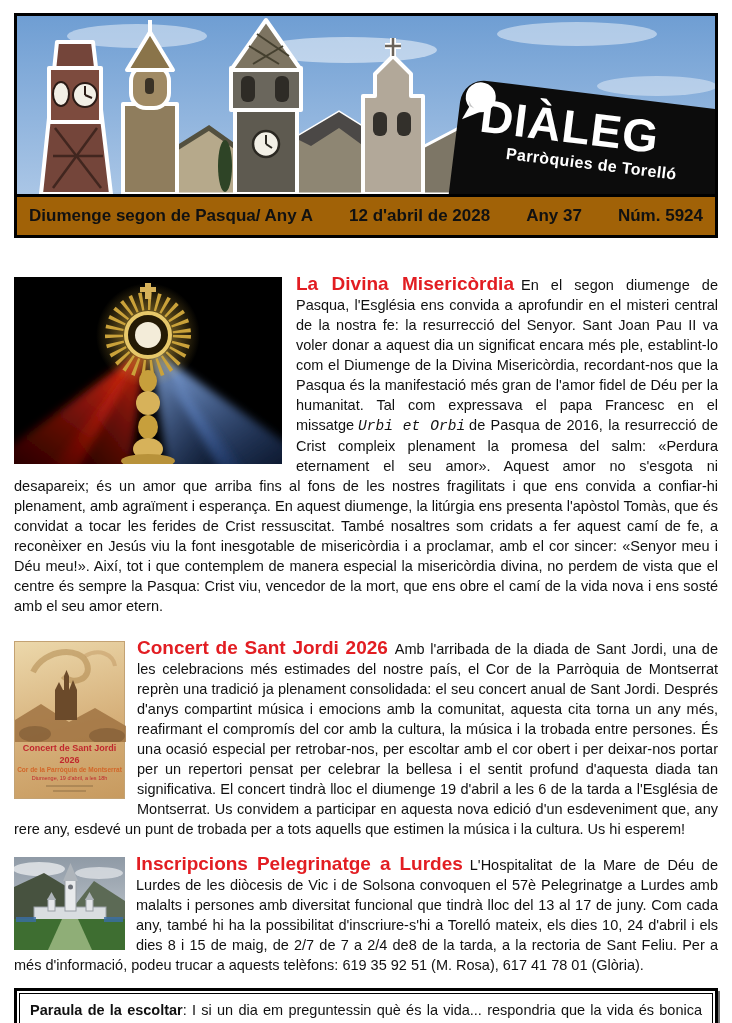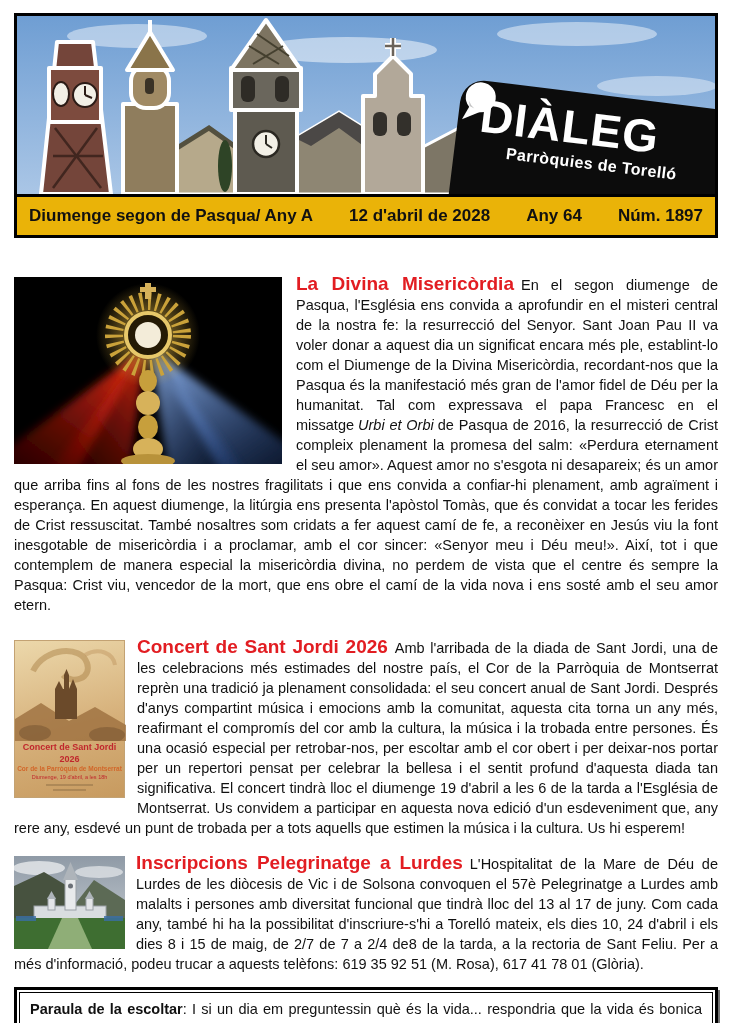--- a/index.html
+++ b/index.html
@@ -10,40 +10,40 @@
   .masthead{border:3px solid #000;}
   .photo{height:178px;position:relative;overflow:hidden;background:#7aa3d4;}
   .photo svg{position:absolute;inset:0;}
   .badge{position:absolute;top:62px;left:446px;width:330px;height:160px;background:#0c0c0c;
          border-radius:24px;transform:rotate(7deg);transform-origin:top left;
          box-sizing:border-box;padding:12px 0 0 22px;}
   .badge-row{display:flex;align-items:flex-start;}
   .logo-title{color:#fff;font-weight:bold;font-size:46px;line-height:1;letter-spacing:1px;}
   .logo-sub{color:#fff;font-weight:bold;font-size:16px;margin:3px 0 0 30px;letter-spacing:.4px;}
   .infobar{border-top:3px solid #000;height:38px;display:flex;align-items:center;
-           justify-content:space-between;padding:0 12px;font-weight:bold;font-size:17px;background:#eab308;}
+           justify-content:space-between;padding:0 12px;font-weight:bold;font-size:17px;background:#a16207;}
 
   
   .article{margin-top:36px;font-size:14.5px;line-height:20px;text-align:justify;}
   .article::after{content:"";display:block;clear:both;}
   .title{color:#e21d22;font-weight:bold;font-size:19px;margin-right:7px;margin-top:14px;}
   .art-img{float:left;}
   .monstrance{width:268px;height:187px;margin:3px 14px 2px 0;}
   .poster{width:111px;height:158px;margin:3px 12px 2px 0;position:relative;
           background:linear-gradient(165deg,#ecd8ab,#d6b07a 55%,#c79a5f);border:1px solid #c3a273;box-sizing:border-box;}
   .poster svg{position:absolute;top:0;left:0;}
   .poster-text{position:absolute;left:0;right:0;bottom:6px;text-align:center;line-height:1.35;}
   .poster-l1{color:#c0272d;font-weight:bold;font-size:9px;}
   .poster-l2{color:#d2672a;font-size:6.5px;font-weight:bold;}
   .poster-l3{color:#c0272d;font-size:5.5px;}
   .poster-bar{height:2px;width:44%;margin:3px auto 0;background:#8a6a43;opacity:.45;}
   .lourdes{width:111px;height:93px;margin:3px 11px 2px 0;}
   .art-concert{margin-top:22px;}
   .art-lurdes{margin-top:15px;}
-  i{margin:0 4px 0 4px;}
+  i{margin:0 4px 0 4px;font-family:Liberation Mono, monospace;}
 
   
   .wow-outer{margin-top:13px;border:3px solid #000;padding:2px;box-shadow:2px 3px 0 rgba(0,0,0,.55);}
   .wow-inner{border:1px solid #000;padding:6px 10px 8px;font-size:14.5px;line-height:20px;text-align:justify;}
   .wow-label{font-weight:bold;}
 </style>
 </head>
 <body>
 
 <div class="page">
@@ -124,22 +124,22 @@
           </svg>
           <span class="logo-title">DIÀLEG</span>
         </div>
         <div class="logo-sub">Parròquies de Torelló</div>
       </div>
     </div>
 
     <div class="infobar">
       <span>Diumenge segon de Pasqua/ Any A</span>
       <span>12 d'abril de 2028</span>
-      <span>Any 64</span>
-      <span>Núm. 1897</span>
+      <span>Any 37</span>
+      <span>Núm. 5924</span>
     </div>
   </div>
 
   <div class="article">
     <div class="art-img monstrance">
       <svg viewBox="0 0 268 187" width="268" height="187">
         <defs>
           <linearGradient id="redB" x1="1" y1="0" x2="0" y2="1">
             <stop offset="0" stop-color="#ff3418" stop-opacity=".95"></stop>
             <stop offset="1" stop-color="#7a0000" stop-opacity=".15"></stop>

